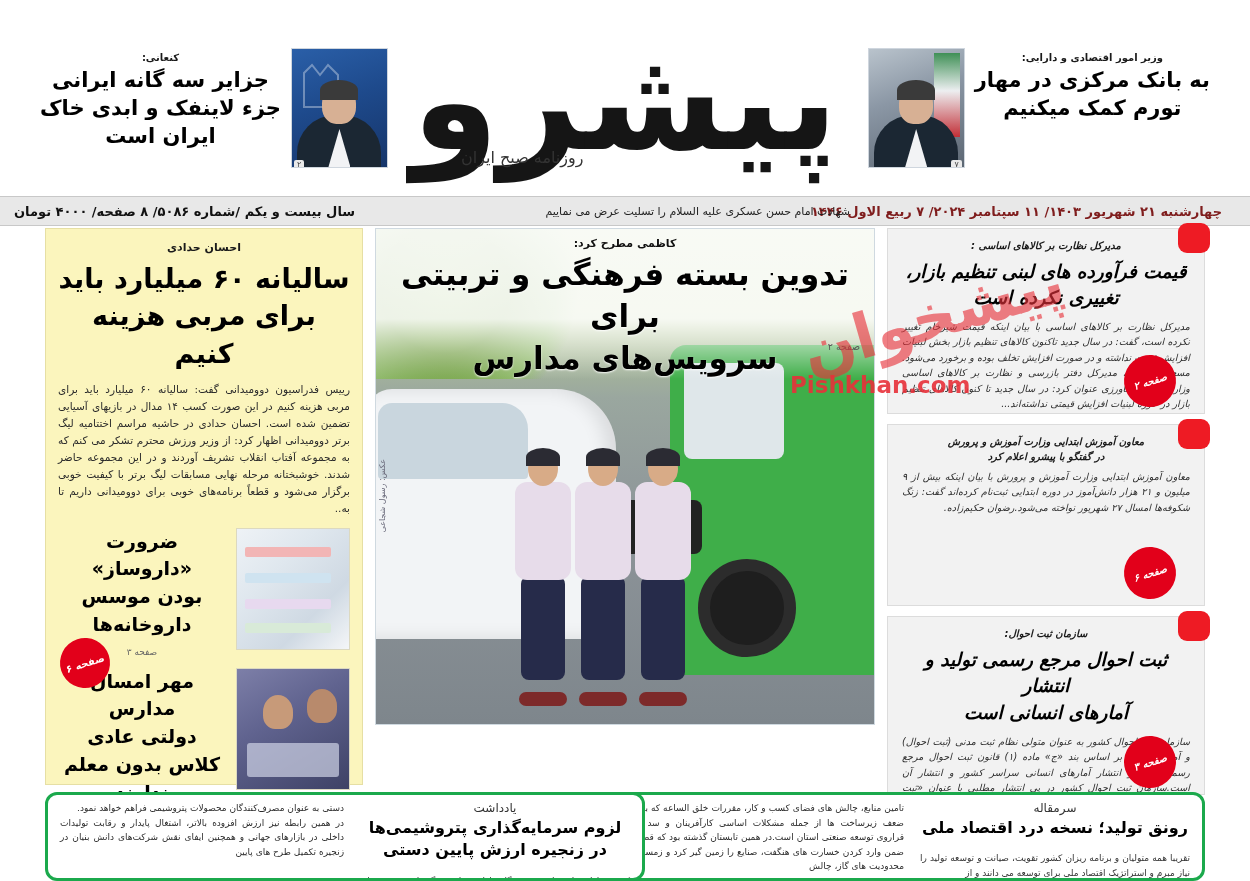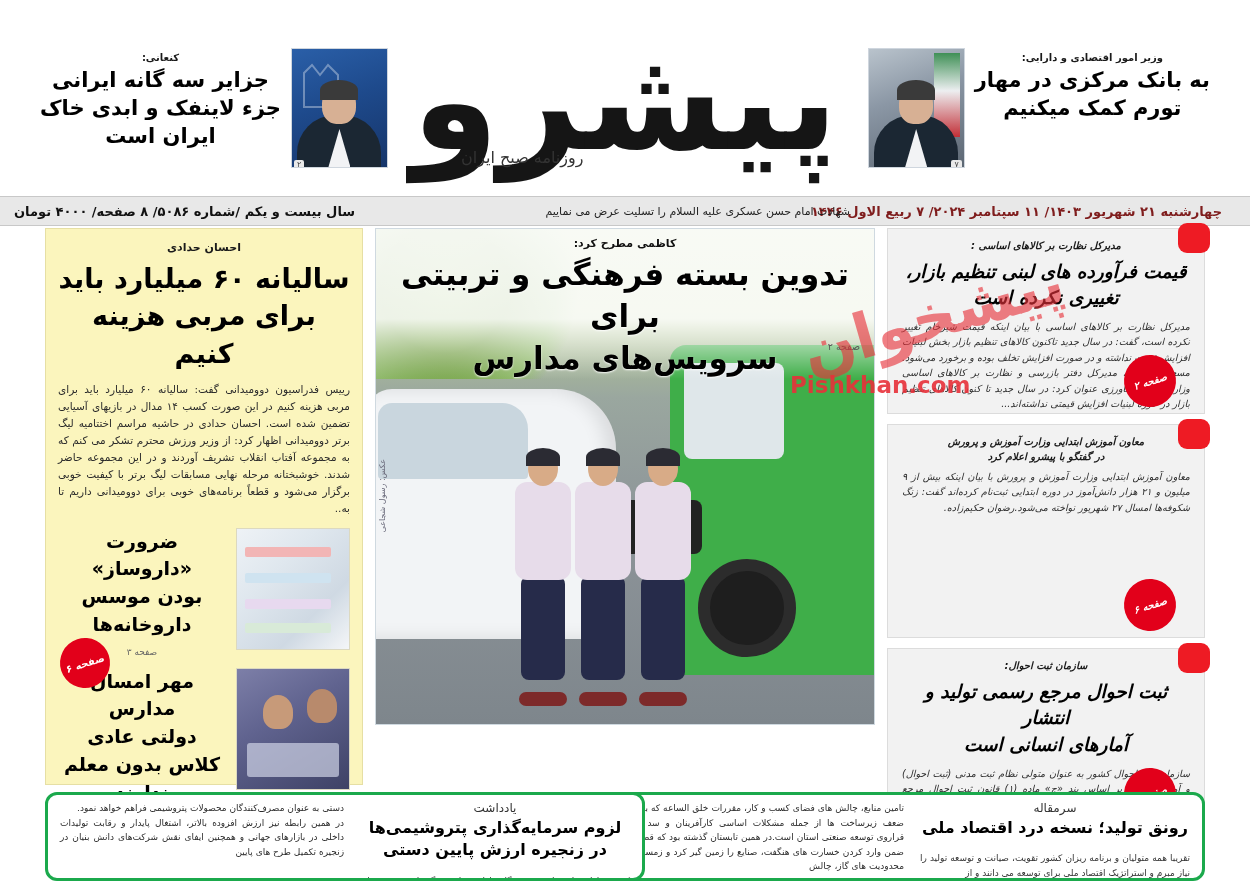--- a/index.html
+++ b/index.html
@@ -116,21 +116,21 @@
     white-space:pre-line;text-shadow:0 1px 2px rgba(255,255,255,.9);}
   .center-page{position:absolute;right:14px;top:112px;font-size:9.5px;color:#555;}
   .photo-credit{position:absolute;left:2px;top:230px;font-size:8px;color:#667;
     writing-mode:vertical-rl;transform:rotate(180deg);letter-spacing:.5px;}
 
   
   .col-right{position:absolute;right:45px;top:0;width:318px;height:557px;font-style:italic;}
   .news-card{position:relative;background:#f2f2f2;border:1px solid #dcdcdc;box-sizing:border-box;
     padding:10px 14px 12px;margin-bottom:10px;}
   .news-card.c1{height:186px;}
-  .news-card.c2{height:214px;}
+  .news-card.c2{height:182px;}
   .news-card.c3{height:179px;}
   .nc-kicker{text-align:center;font-size:10px;font-weight:bold;color:#1a1a1a;line-height:1.45;
     white-space:pre-line;margin-bottom:5px;}
   .nc-head{text-align:center;font-size:18.5px;font-weight:bold;line-height:1.45;color:#000;
     white-space:pre-line;margin-bottom:7px;}
   .nc-body{font-size:9.6px;line-height:1.6;color:#2c2c2c;text-align:justify;white-space:pre-line;}
   .red-sq{position:absolute;right:-6px;top:-6px;width:32px;height:30px;border-radius:9px;background:#ee1b24;}
   .red-badge{position:absolute;width:52px;height:52px;border-radius:50%;background:#e2001a;
     color:#fff;font-size:10px;font-weight:bold;display:flex;align-items:center;justify-content:center;
     transform:rotate(-18deg);}

